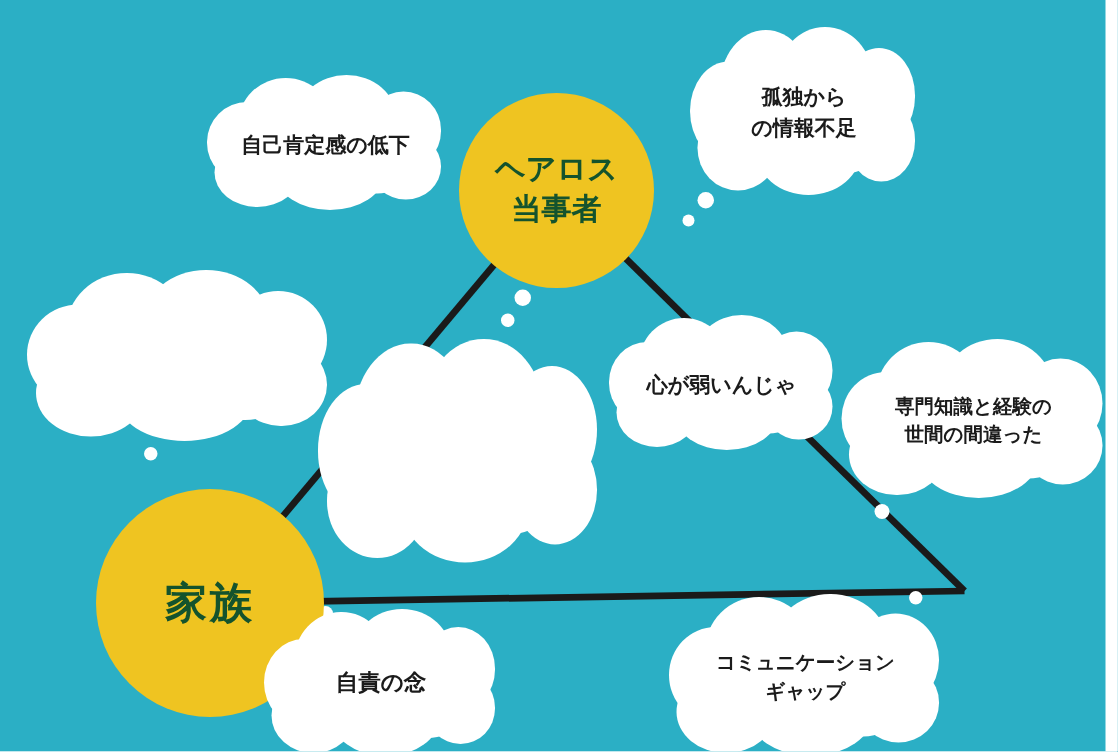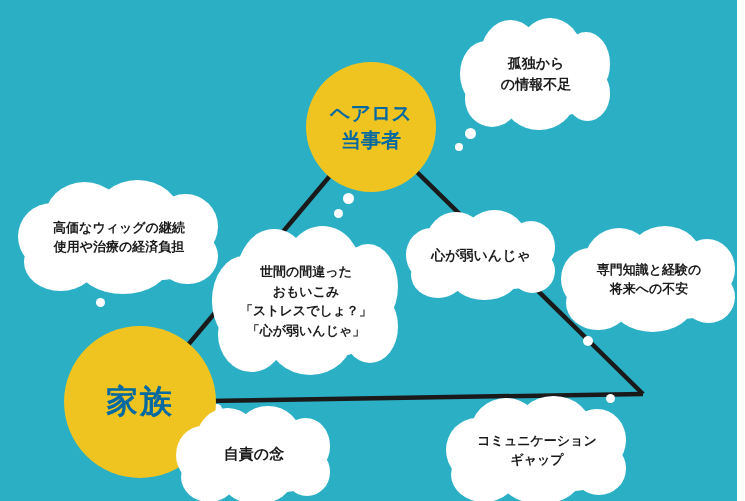--- a/index.html
+++ b/index.html
@@ -10,38 +10,38 @@
   .canvas{
     position:absolute;left:0;top:0;width:737px;height:501px;
     background:#2BAFC5;overflow:hidden;
   }
   .lines{position:absolute;left:0;top:0;}
   .node{
     position:absolute;background:#EFC421;border-radius:50%;
     display:flex;align-items:center;justify-content:center;
   }
   .node .node-label{
-    font-weight:700;text-align:center;white-space:pre-line;line-height:1.35;color:#0369a1;
+    font-weight:700;text-align:center;white-space:pre-line;line-height:1.35;color:#14532d;
   }
   .node-small .node-label{font-size:20px;}
-  .node-big .node-label{font-size:32px;letter-spacing:2px;}
+  .node-big .node-label{font-size:28px;letter-spacing:2px;}
   .cloud{position:absolute;}
   .cloud .puff{position:absolute;background:#ffffff;border-radius:50%;}
   .cloud .p1{width:34%;height:58%;left:0;top:20%;}
   .cloud .p2{width:40%;height:66%;left:13%;top:2%;}
   .cloud .p3{width:42%;height:62%;left:38%;top:0;}
   .cloud .p4{width:32%;height:56%;left:67%;top:12%;}
   .cloud .p5{width:30%;height:48%;left:69%;top:42%;}
   .cloud .p6{width:46%;height:52%;left:29%;top:46%;}
   .cloud .p7{width:36%;height:50%;left:3%;top:46%;}
   .cloud .body{position:absolute;left:9%;top:20%;right:9%;bottom:14%;background:#ffffff;border-radius:48px;}
   .cloud .text{
     position:absolute;left:4%;top:2%;right:4%;bottom:2%;
     display:flex;align-items:center;justify-content:center;
-    text-align:center;font-weight:700;white-space:pre-line;line-height:1.5;color:#1b1b1b;font-family:Liberation Mono, monospace;
+    text-align:center;font-weight:700;white-space:pre-line;line-height:1.5;color:#1b1b1b;
   }
   .fs13 .text{font-size:13px;}
   .fs14 .text{font-size:14px;}
   .fs15 .text{font-size:15px;}
   .tail-dot{position:absolute;background:#ffffff;border-radius:50%;}
 </style>
 </head>
 <body>
 
 <div class="stage">
@@ -63,20 +63,31 @@
     <span class="tail-dot" style="left:606px;top:394px;width:9px;height:9px;"></span>
 
     <div class="node node-small" style="left:306px;top:62px;width:130px;height:130px;">
       <span class="node-label">ヘアロス
 当事者</span>
     </div>
     <div class="node node-big" style="left:64px;top:326px;width:152px;height:152px;">
       <span class="node-label">家族</span>
     </div>
 
+    <div class="cloud fs14" style="left:138px;top:50px;width:158px;height:92px;">
+      <span class="puff p1"></span>
+      <span class="puff p2"></span>
+      <span class="puff p3"></span>
+      <span class="puff p4"></span>
+      <span class="puff p5"></span>
+      <span class="puff p6"></span>
+      <span class="puff p7"></span>
+      <span class="body"></span>
+      <span class="text">自己肯定感の低下</span>
+    </div>
 
     <div class="cloud fs14" style="left:460px;top:18px;width:152px;height:114px;">
       <span class="puff p1"></span>
       <span class="puff p2"></span>
       <span class="puff p3"></span>
       <span class="puff p4"></span>
       <span class="puff p5"></span>
       <span class="puff p6"></span>
       <span class="puff p7"></span>
       <span class="body"></span>
@@ -86,37 +97,31 @@
 
     <div class="cloud fs13" style="left:18px;top:180px;width:202px;height:116px;">
       <span class="puff p1"></span>
       <span class="puff p2"></span>
       <span class="puff p3"></span>
       <span class="puff p4"></span>
       <span class="puff p5"></span>
       <span class="puff p6"></span>
       <span class="puff p7"></span>
       <span class="body"></span>
-      <span class="text">高価なウィッグの継続
-使用や治療の経済負担</span>
     </div>
 
     <div class="cloud fs13" style="left:212px;top:226px;width:188px;height:152px;">
       <span class="puff p1"></span>
       <span class="puff p2"></span>
       <span class="puff p3"></span>
       <span class="puff p4"></span>
       <span class="puff p5"></span>
       <span class="puff p6"></span>
       <span class="puff p7"></span>
       <span class="body"></span>
-      <span class="text">世間の間違った
-おもいこみ
-「ストレスでしょ？」
-「心が弱いんじゃ」</span>
     </div>
 
     <div class="cloud fs14" style="left:406px;top:210px;width:150px;height:92px;">
       <span class="puff p1"></span>
       <span class="puff p2"></span>
       <span class="puff p3"></span>
       <span class="puff p4"></span>
       <span class="puff p5"></span>
       <span class="puff p6"></span>
       <span class="puff p7"></span>
@@ -127,21 +132,21 @@
     <div class="cloud fs13" style="left:561px;top:226px;width:176px;height:108px;">
       <span class="puff p1"></span>
       <span class="puff p2"></span>
       <span class="puff p3"></span>
       <span class="puff p4"></span>
       <span class="puff p5"></span>
       <span class="puff p6"></span>
       <span class="puff p7"></span>
       <span class="body"></span>
       <span class="text">専門知識と経験の
-将来への不安</span>
+世間の間違った</span>
     </div>
 
     <div class="cloud fs15" style="left:176px;top:406px;width:156px;height:100px;">
       <span class="puff p1"></span>
       <span class="puff p2"></span>
       <span class="puff p3"></span>
       <span class="puff p4"></span>
       <span class="puff p5"></span>
       <span class="puff p6"></span>
       <span class="puff p7"></span>

